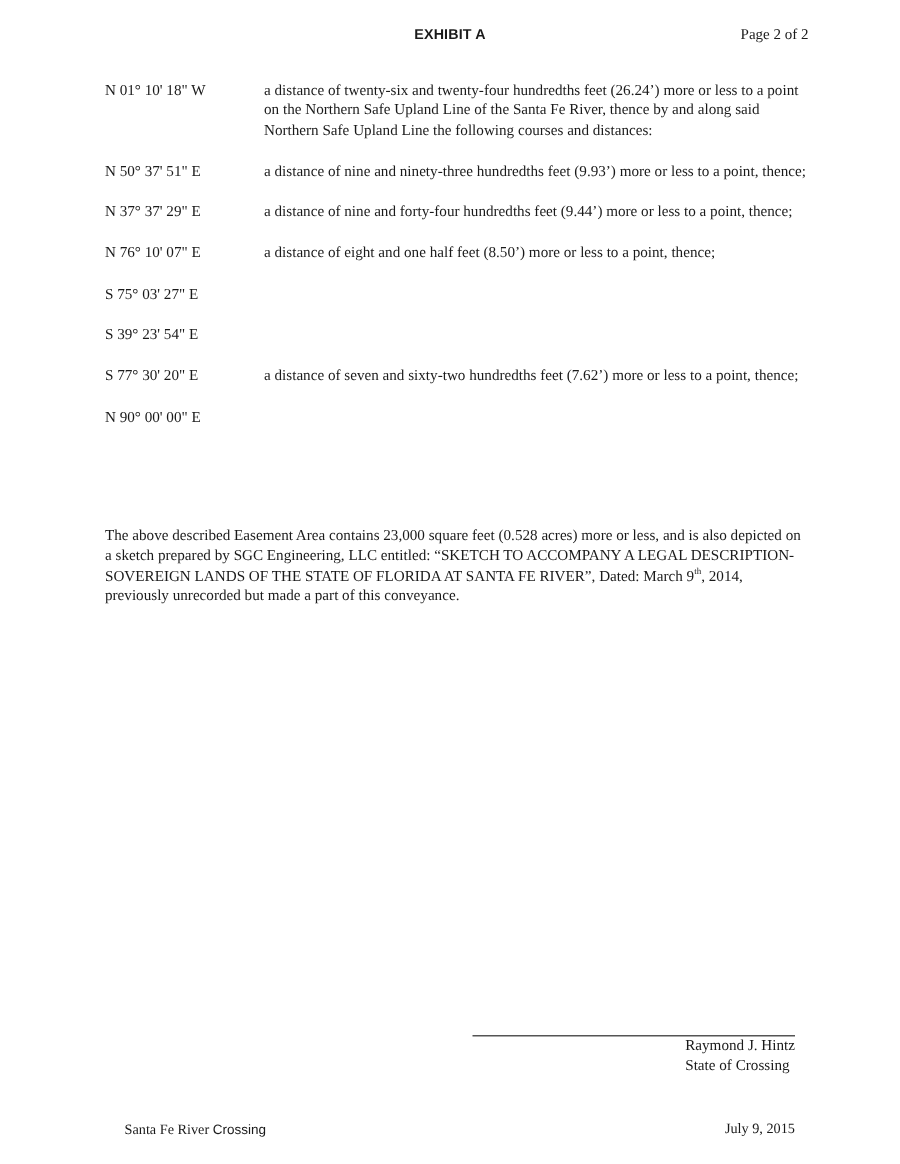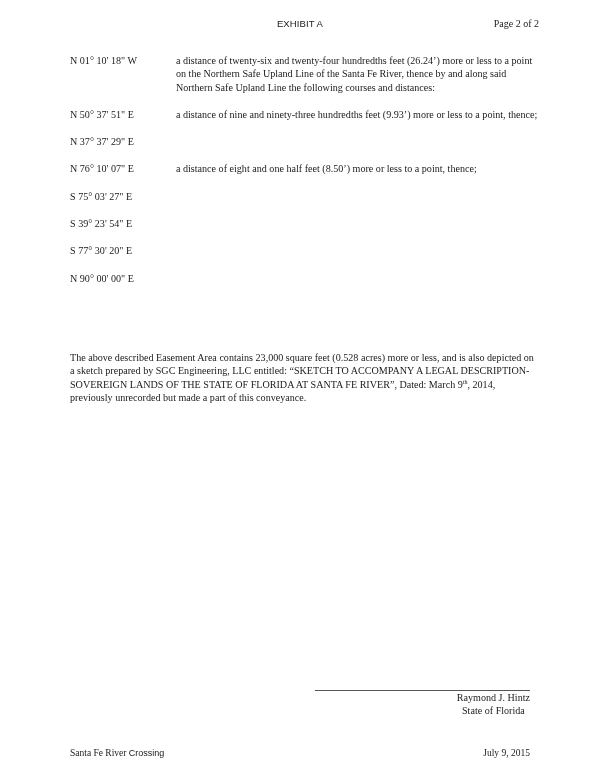--- a/index.html
+++ b/index.html
@@ -2,44 +2,44 @@
 <html><head>
   <meta charset="utf-8">
   <style>
     html, body { margin: 0; padding: 0; background: #ffffff; }
     body {
       width: 600px; height: 776px; position: relative; overflow: hidden;
       font-family: "Liberation Serif", serif; color: #1a1a1a;
     }
     .header-title {
       position: absolute; top: 18px; left: 0; width: 600px; text-align: center;
-      font-family: "Liberation Sans", sans-serif; font-size: 9.5px; letter-spacing: 0.1px;
+      font-family: "Liberation Sans", sans-serif; font-size: 9.5px; letter-spacing: 0.1px; font-weight: bold;
     }
     .header-page {
       position: absolute; top: 18px; right: 61px; font-size: 10px; margin-left: 40px;
     }
     .courses { position: absolute; top: 54px; left: 70px; width: 470px; }
     .course { display: flex; margin-bottom: 14px; font-size: 10.1px; line-height: 13.3px; }
     .bearing { width: 106px; flex: none; }
     .desc { flex: 1; }
     .summary {
       position: absolute; top: 351px; left: 70px; width: 470px;
       font-size: 10.1px; line-height: 13.3px;
     }
     .summary sup { font-size: 6px; line-height: 0; vertical-align: super; }
     .sig-line {
       position: absolute; top: 690px; left: 315px; width: 215px; height: 0;
       border-top: 1px solid #555;
     }
     .signature {
-      position: absolute; top: 691px; right: 70px; text-align: center;
+      position: absolute; top: 691px; right: 70px; text-align: left;
       font-size: 10.1px; line-height: 13.3px;
     }
     .footer-left {
-      position: absolute; top: 748px; left: 70px; font-size: 9.5px;
+      position: absolute; top: 748px; left: 83px; font-size: 9.5px;
     }
     .footer-left .crossing { font-family: "Liberation Sans", sans-serif; font-size: 9px; }
     .footer-right {
       position: absolute; top: 748px; right: 70px; font-size: 9.5px;
     }
   </style>
 </head>
 <body>
 
 <div class="header-title">EXHIBIT A</div>
@@ -49,41 +49,43 @@
   <div class="course">
     <div class="bearing">N 01° 10' 18" W</div>
     <div class="desc">a distance of twenty-six and twenty-four hundredths feet (26.24’) more or less to a point on the Northern Safe Upland Line of the Santa Fe River, thence by and along said Northern Safe Upland Line the following courses and distances:</div>
   </div>
   <div class="course">
     <div class="bearing">N 50° 37' 51" E</div>
     <div class="desc">a distance of nine and ninety-three hundredths feet (9.93’) more or less to a point, thence;</div>
   </div>
   <div class="course">
     <div class="bearing">N 37° 37' 29" E</div>
+    <div class="desc">a distance of nine and forty-four hundredths feet (9.44’) more or less to a point, thence;</div>
   </div>
   <div class="course">
     <div class="bearing">N 76° 10' 07" E</div>
     <div class="desc">a distance of eight and one half feet (8.50’) more or less to a point, thence;</div>
   </div>
   <div class="course">
     <div class="bearing">S 75° 03' 27" E</div>
   </div>
   <div class="course">
     <div class="bearing">S 39° 23' 54" E</div>
   </div>
   <div class="course">
     <div class="bearing">S 77° 30' 20" E</div>
+    <div class="desc">a distance of seven and sixty-two hundredths feet (7.62’) more or less to a point, thence;</div>
   </div>
   <div class="course">
     <div class="bearing">N 90° 00' 00" E</div>
   </div>
 </div>
 
 <div class="summary"><span>The above described Easement Area contains 23,000 square feet (0.528 acres) more or less, and is also depicted on a sketch prepared by SGC Engineering, LLC entitled: “SKETCH TO ACCOMPANY A LEGAL DESCRIPTION- SOVEREIGN LANDS OF THE STATE OF FLORIDA AT SANTA FE RIVER”, Dated: March 9</span><sup>th</sup><span>, 2014, previously unrecorded but made a part of this conveyance.</span></div>
 
 <div class="sig-line"></div>
 <div class="signature">
   <div>Raymond J. Hintz</div>
-  <div>State of Florida</div>
+  <div>State of Crossing</div>
 </div>
 
 <div class="footer-left"><span>Santa Fe River </span><span class="crossing">Crossing</span></div>
 <div class="footer-right">July 9, 2015</div>
 
 </body></html>

